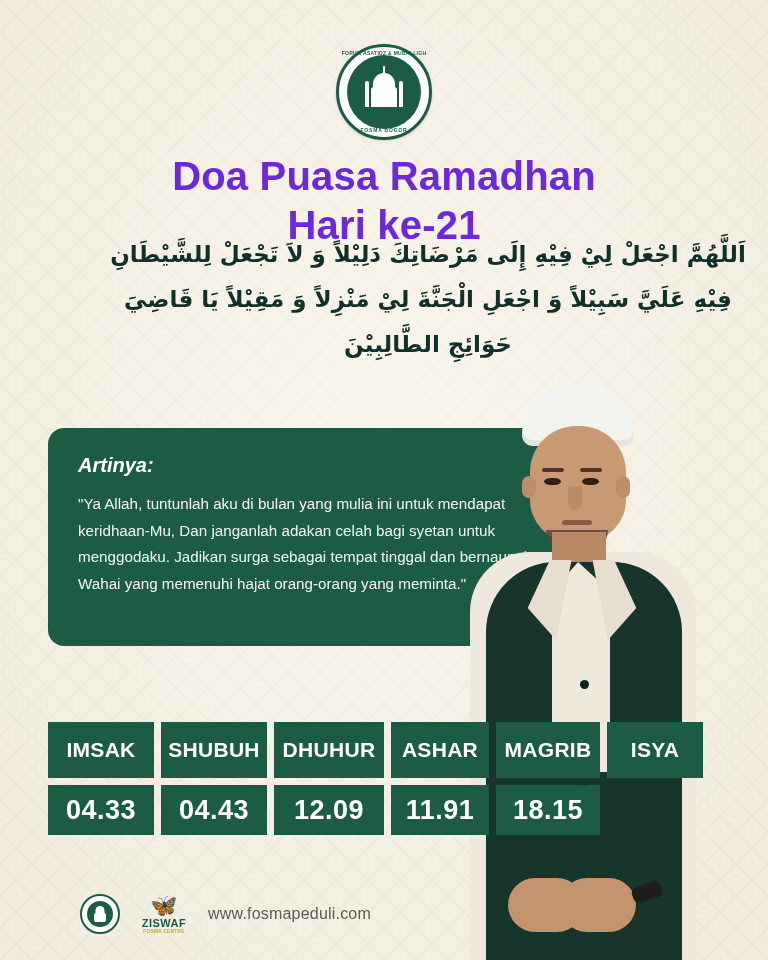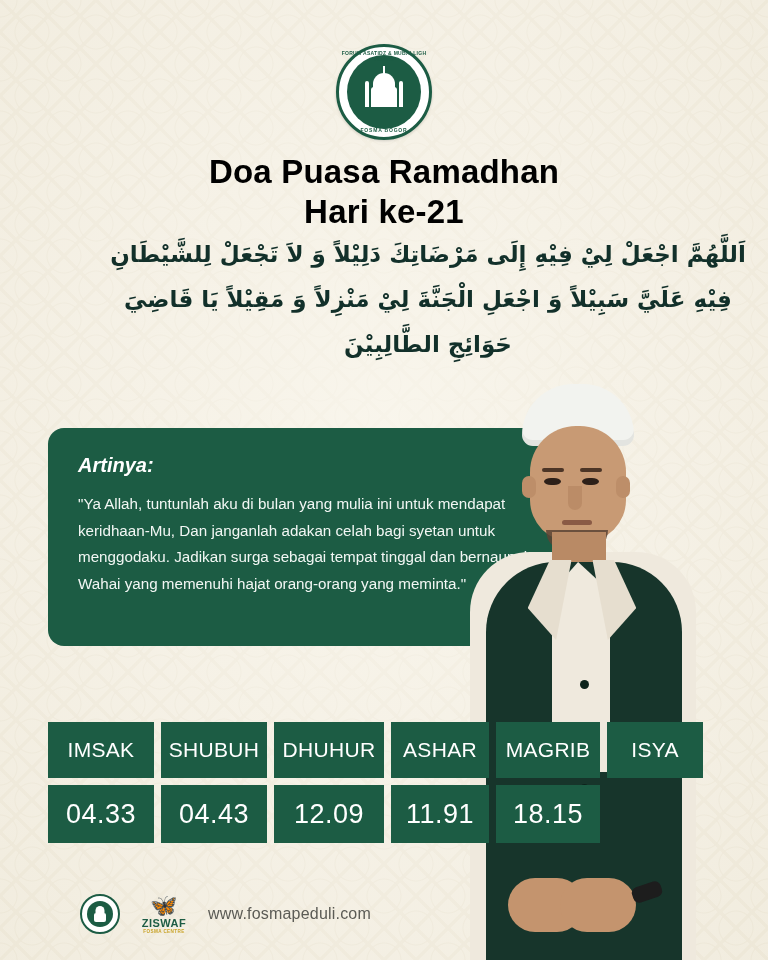--- a/index.html
+++ b/index.html
@@ -86,21 +86,21 @@
     text-align: center; font-size: 5px; color: #1c5c44; font-weight: 700;
     letter-spacing: .8px;
   }
 
   
   #title-block {
     position: absolute; top: 152px; left: 0; width: 100%;
     text-align: center;
   }
   .title-line {
-    font-size: 33px; font-weight: 700; color: #000000;
+    font-size: 40px; font-weight: 700; color: #6d28d9;
     line-height: 1.22; letter-spacing: .2px;
   }
 
   
   #arabic {
     position: absolute; top: 232px; left: 64px; width: 640px;
     direction: rtl; text-align: center;
     font-family: "DejaVu Sans", sans-serif;
     color: #12302a;
     font-size: 23px;
@@ -224,24 +224,24 @@
     position: absolute; left: 48px; top: 722px;
     width: 672px;
     z-index: 7;
   }
   .times-row { display: flex; gap: 7px; }
   .times-row.values { margin-top: 7px; }
   .cell {
     background: #1c5c44; color: #ffffff;
     height: 56px;
     display: flex; align-items: center; justify-content: center;
-    font-weight: 400;
+    font-weight: 700;
   }
   .cell.label { font-size: 21px; letter-spacing: .3px; }
-  .cell.value { font-size: 27px; letter-spacing: .5px; height: 58px; }
+  .cell.value { font-size: 27px; letter-spacing: .5px; height: 50px; }
   .c-imsak  { width: 106px; }
   .c-shubuh { width: 106px; }
   .c-dhuhur { width: 110px; text-align: center; }
   .c-ashar  { width: 98px; }
   .c-magrib { width: 104px; }
   .c-isya   { width: 96px; }
 
   
   #footer {
     position: absolute; left: 80px; bottom: 26px;

